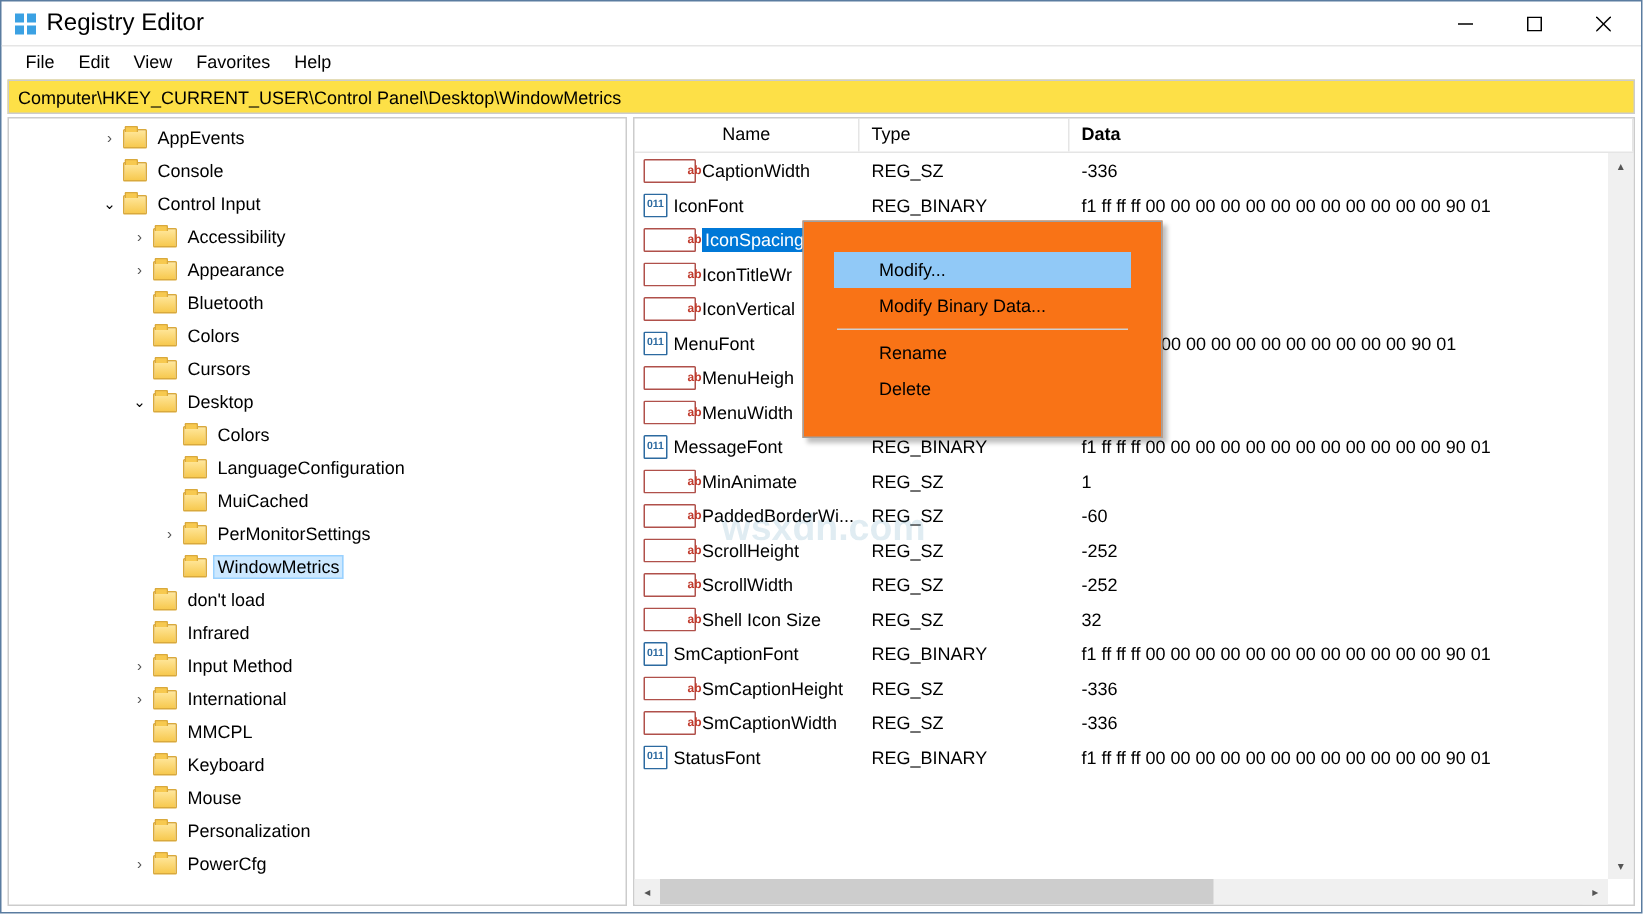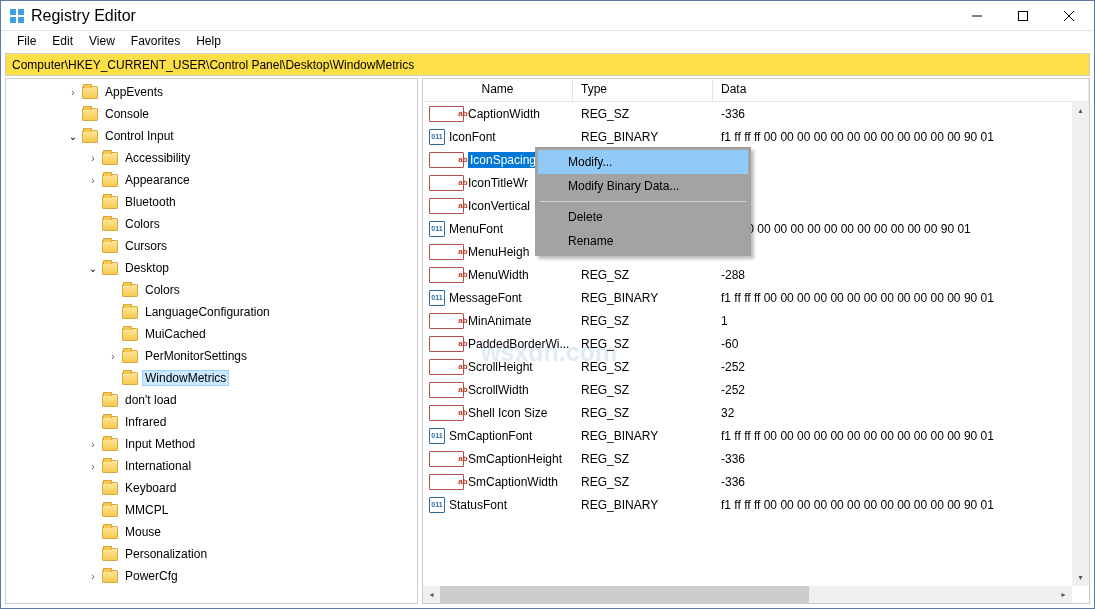--- a/index.html
+++ b/index.html
@@ -31,37 +31,37 @@
 .chev { width: 14px; height: 14px; display: inline-flex; align-items: center; justify-content: center; color: #555; font-size: 10px; }
 .folder { width: 16px; height: 13px; margin: 0 4px 0 2px; display: inline-block; background: linear-gradient(#ffe79c,#f7c94f); border: 1px solid #d9a93c; border-radius: 1px; position: relative; }
 .folder::before { content: ""; position: absolute; top: -3px; left: 0; width: 7px; height: 3px; background: #f7c94f; border: 1px solid #d9a93c; border-bottom: none; border-radius: 1px 1px 0 0; }
 .label { padding: 1px 3px; font-size: 12px; }
 
 
 .list-header { display: flex; height: 23px; border-bottom: 1px solid #e5e5e5; flex-shrink: 0; }
 .list-header .col { padding: 3px 8px; border-right: 1px solid #e5e5e5; font-size: 12px; }
 .col-name { width: 150px; text-align: center; }
 .col-type { width: 140px; }
-.col-data { flex: 1; }
+.col-data { flex: 1; font-weight: bold; }
 
 
 .list-body { flex: 1; overflow: auto; position: relative; }
 .row { display: flex; height: 23px; align-items: center; white-space: nowrap; }
 .row.sel .name-text { background: #0078d7; color: #fff; padding: 1px 2px; }
 .row .icon { width: 16px; height: 16px; margin: 0 4px 0 6px; flex-shrink: 0; }
 .row .cell-name { width: 150px; display: flex; align-items: center; overflow: hidden; }
 .row .cell-type { width: 140px; padding-left: 8px; overflow: hidden; }
 .row .cell-data { flex: 1; padding-left: 8px; overflow: hidden; }
 
 
 .sz-icon { border: 1px solid #b0504a; border-radius: 1px; background: #fff; display: flex; align-items: center; justify-content: center; font-size: 8px; font-weight: bold; color: #c0392b; padding-left: 33px; }
 .bin-icon { border: 1px solid #2c6aa0; border-radius: 1px; background: #fff; display: flex; align-items: center; justify-content: center; font-size: 7px; font-weight: bold; color: #2c6aa0; }
 
 
-.context-menu { position: absolute; background: #a3a3a3; border: 1px solid #a0a0a0; box-shadow: 3px 3px 3px rgba(0,0,0,.25); padding: 2px; z-index: 100; width: 216px; }
+.context-menu { position: absolute; background: #f97316; border: 1px solid #a0a0a0; box-shadow: 3px 3px 3px rgba(0,0,0,.25); padding: 20px; z-index: 100; width: 240px; }
 .context-menu .citem { padding: 5px 30px 5px 30px; font-size: 12px; }
 .context-menu .citem.hl { background: #91c9f7; }
 .context-menu .sep { height: 1px; background: #d0d0d0; margin: 3px 2px; }
 
 
 .v-scroll { position: absolute; right: 0; top: 23px; bottom: 17px; width: 17px; background: #f0f0f0; display: flex; flex-direction: column; }
 .v-scroll .btn, .h-scroll .btn { height: 17px; width: 17px; background: #f0f0f0; display: flex; align-items: center; justify-content: center; font-size: 8px; color: #555; }
 .h-scroll { position: absolute; left: 0; right: 17px; bottom: 0; height: 17px; background: #f0f0f0; display: flex; }
 .h-scroll .track { flex: 1; position: relative; }
 .h-scroll .thumb { position: absolute; left: 0; top: 0; bottom: 0; width: 60%; background: #cdcdcd; }
@@ -216,27 +216,27 @@
         <div class="node">
           <span class="indent" style="width: 80px;"></span>
           <span class="chev">›</span>
           <span class="folder"></span>
           <span class="label">International</span>
         </div>
         <div class="node">
           <span class="indent" style="width: 80px;"></span>
           <span class="chev"></span>
           <span class="folder"></span>
+          <span class="label">MMCPL</span>
+        </div>
+        <div class="node">
+          <span class="indent" style="width: 80px;"></span>
+          <span class="chev"></span>
+          <span class="folder"></span>
           <span class="label">Keyboard</span>
-        </div>
-        <div class="node">
-          <span class="indent" style="width: 80px;"></span>
-          <span class="chev"></span>
-          <span class="folder"></span>
-          <span class="label">MMCPL</span>
         </div>
         <div class="node">
           <span class="indent" style="width: 80px;"></span>
           <span class="chev"></span>
           <span class="folder"></span>
           <span class="label">Mouse</span>
         </div>
         <div class="node">
           <span class="indent" style="width: 80px;"></span>
           <span class="chev"></span>
@@ -401,22 +401,22 @@
           </div>
           <div class="cell-type">REG_BINARY</div>
           <div class="cell-data">f1 ff ff ff 00 00 00 00 00 00 00 00 00 00 00 00 90 01</div>
         </div>
       </div>
 
     <div class="context-menu" id="ctxMenu" style="left:112px; top:68px;">
         <div class="citem hl">Modify...</div>
         <div class="citem">Modify Binary Data...</div>
         <div class="sep"></div>
+        <div class="citem">Rename</div>
         <div class="citem">Delete</div>
-        <div class="citem">Rename</div>
       </div>
 
     <div class="v-scroll">
       <div class="btn">▴</div>
       <div style="flex:1"></div>
       <div class="btn">▾</div>
     </div>
     <div class="h-scroll">
       <div class="btn">◂</div>
       <div class="track">

